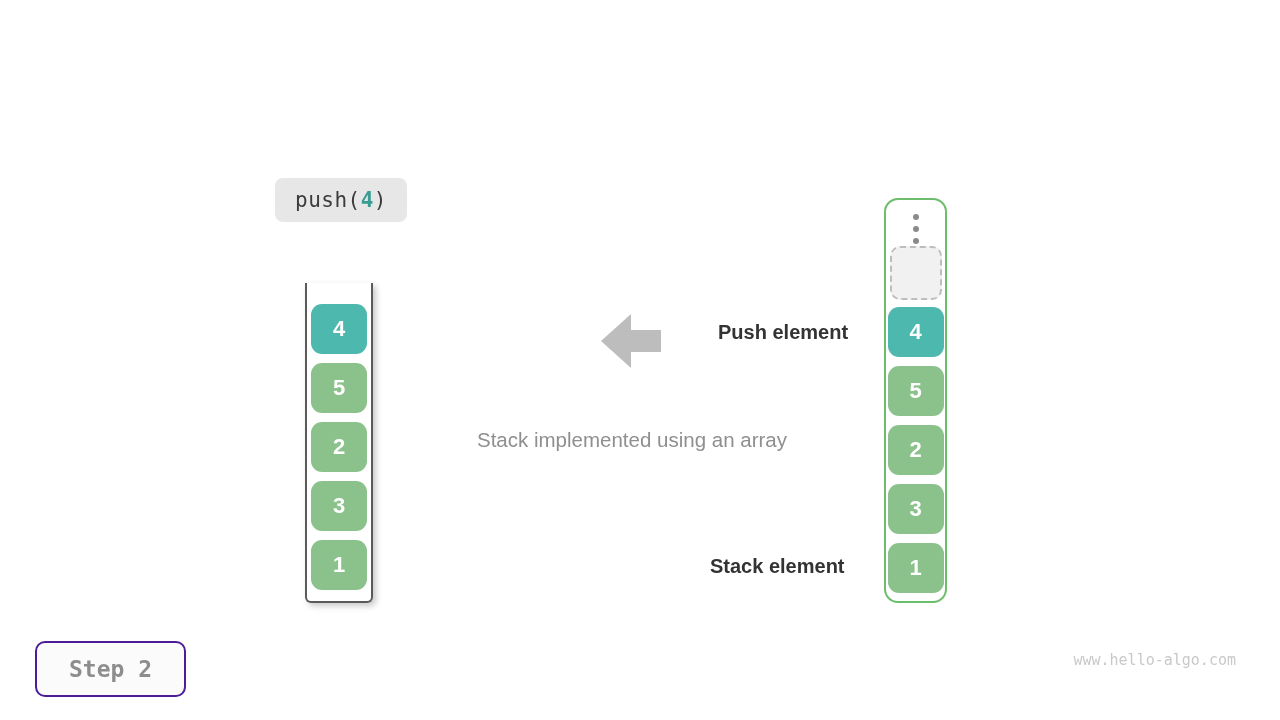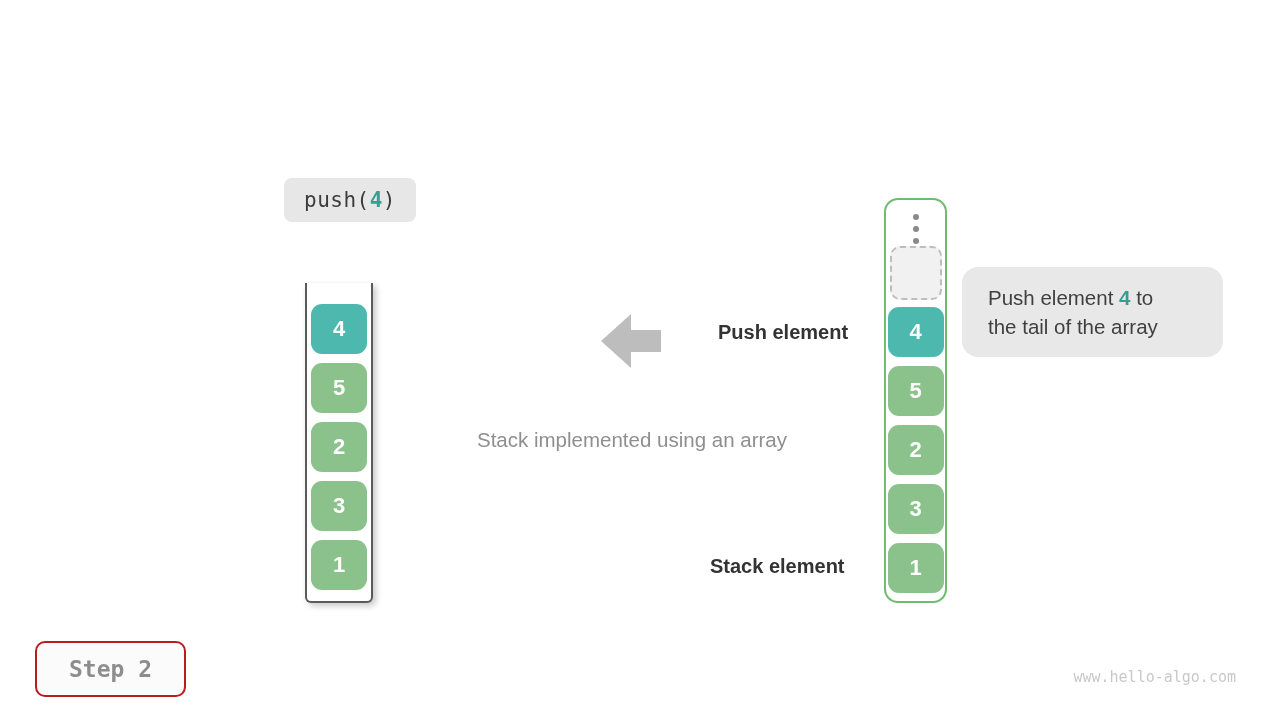--- a/index.html
+++ b/index.html
@@ -2,21 +2,21 @@
 <html style="--teal: #4db8ae; --green: #8bc28b; --teal-text: #3a9d92; --array-border: #6cbd6c; --badge-bg: #e7e7e7; --tooltip-bg: #e8e8e8; --arrow-gray: #bdbdbd; --caption-gray: #8f8f8f; --dark-text: #333333; --step-gray: #8d8d8d; --watermark-gray: #c9c9c9;"><head>
 <meta charset="utf-8">
 <style>
   html,body{margin:0;padding:0;background:#ffffff;width:1280px;height:720px;overflow:hidden;}
   .canvas{position:absolute;left:0;top:0;width:1280px;height:720px;background:#fff;
           font-family:"Liberation Sans",sans-serif;}
 
   
   .push-badge{position:absolute;left:275px;top:178px;width:132px;height:44px;
     background:var(--badge-bg);border-radius:8px;display:flex;align-items:center;justify-content:center;
-    font-family:"DejaVu Sans Mono",monospace;font-size:21px;color:#3c3c3c;font-weight:500;letter-spacing:0.5px;margin-left:9px;}
+    font-family:"DejaVu Sans Mono",monospace;font-size:21px;color:#3c3c3c;font-weight:500;letter-spacing:0.5px;}
   .push-badge .hl{color:var(--teal-text);font-weight:bold;}
 
   
   .stack-wrap{position:absolute;left:305px;top:283px;width:68px;height:320px;
     border-left:2px solid #5a5a5a;border-right:2px solid #5a5a5a;border-bottom:2px solid #5a5a5a;
     border-radius:0 0 6px 6px;box-shadow:3px 3px 6px rgba(0,0,0,0.22);background:#fff;box-sizing:border-box;}
   .cell{position:absolute;left:50%;transform:translateX(-50%);width:56px;height:50px;border-radius:11px;
     background:var(--green);color:#fff;font-size:22px;font-weight:bold;
     display:flex;align-items:center;justify-content:center;}
   .cell.teal{background:var(--teal);}
@@ -38,25 +38,25 @@
 
   
   .tooltip{position:absolute;left:962px;top:267px;width:261px;height:90px;background:var(--tooltip-bg);
     border-radius:16px;box-sizing:border-box;padding:16px 24px 0 26px;
     font-size:20.5px;line-height:29px;color:#3f3f3f;}
   .tooltip .hl{color:var(--teal-text);font-weight:bold;}
   .tooltip .line2{display:block;}
 
   
   .step-badge{position:absolute;left:35px;top:641px;width:147px;height:52px;background:#fbfbfb;
-    border:2px solid #b91c1c;border-radius:10px;display:flex;align-items:center;justify-content:center;
+    border:2px solid #4c1d95;border-radius:10px;display:flex;align-items:center;justify-content:center;
     font-family:"DejaVu Sans Mono",monospace;font-size:23px;font-weight:bold;color:var(--step-gray);}
 
   
-  .watermark{position:absolute;right:44px;top:668px;font-family:"DejaVu Sans Mono",monospace;
+  .watermark{position:absolute;right:44px;top:651px;font-family:"DejaVu Sans Mono",monospace;
     font-size:15px;color:var(--watermark-gray);}
 </style>
 </head>
 <body>
 
 <div class="canvas">
 
   <div class="push-badge">
     <span>push(</span>
       <span class="hl">4</span>
@@ -85,24 +85,20 @@
         <i></i>
       </div>
     <div class="empty-slot"></div>
     <div class="cell teal" style="top:107px">4</div>
     <div class="cell" style="top:166px">5</div>
     <div class="cell" style="top:225px">2</div>
     <div class="cell" style="top:284px">3</div>
     <div class="cell" style="top:343px">1</div>
   </div>
 
-  <div class="tooltip">
-    <span>Push element </span><span class="hl">4</span><span> to</span>
-    <span class="line2">the tail of the array</span>
-  </div>
 
   <div class="step-badge">
     <span>Step 2</span>
   </div>
 
   <div class="watermark">www.hello-algo.com</div>
 
 </div>
 
 </body></html>

